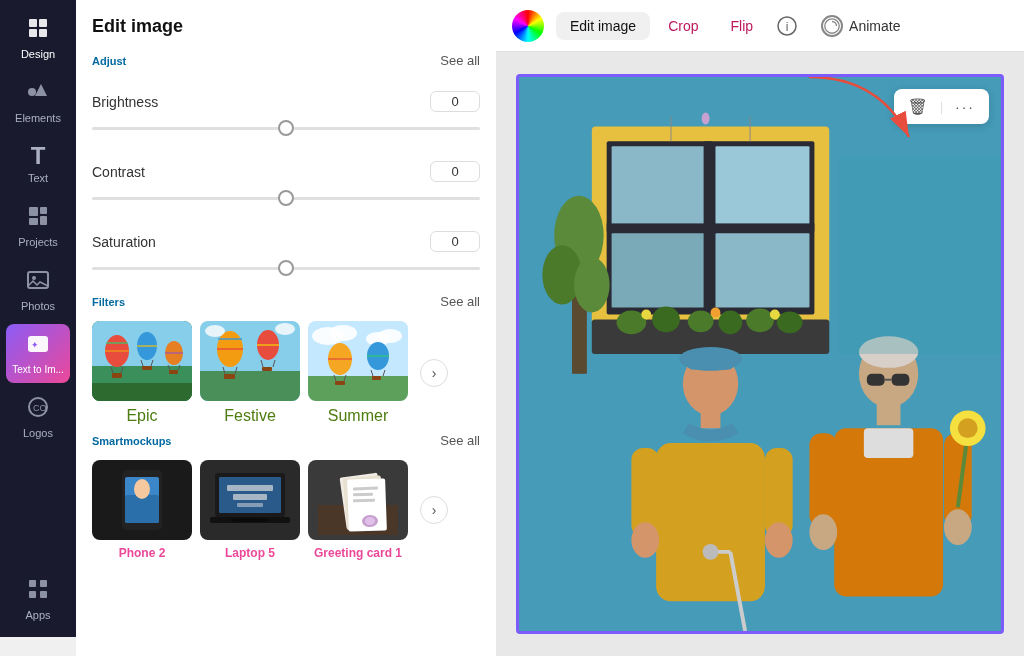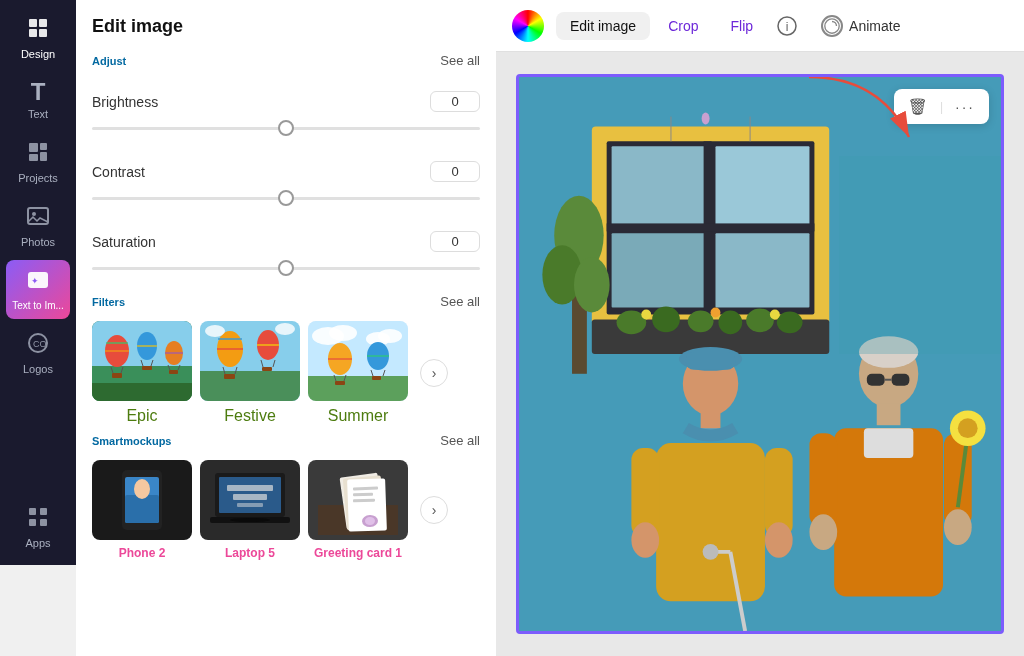--- a/index.html
+++ b/index.html
@@ -7,21 +7,21 @@
 
     
     .sidebar {
       width: 76px;
       background: #1a1a2e;
       display: flex;
       flex-direction: column;
       align-items: center;
       padding: 8px 0;
       gap: 4px;
-      height: 565px;
+      height: 637px;
       overflow: hidden;
     }
     .sidebar-item {
       display: flex;
       flex-direction: column;
       align-items: center;
       justify-content: center;
       width: 64px;
       padding: 8px 4px;
       border-radius: 8px;
@@ -226,21 +226,21 @@
       font-size: 14px;
       cursor: pointer;
       font-weight: 500;
     }
     .toolbar-btn.active {
       background: #f0f0f0;
       color: #111;
     }
     .toolbar-btn.inactive {
       background: transparent;
-      color: #6d28d9;
+      color: #be185d;
     }
     .toolbar-icon-btn {
       width: 32px;
       height: 32px;
       border: none;
       background: transparent;
       border-radius: 50%;
       display: flex;
       align-items: center;
       justify-content: center;
@@ -345,20 +345,29 @@
   <div class="sidebar-item active">
     <span class="icon-shape">
       <svg width="24" height="24" viewBox="0 0 24 24" fill="currentColor" opacity="0.9">
         <rect x="3" y="3" width="8" height="8" rx="1"></rect>
         <rect x="13" y="3" width="8" height="8" rx="1"></rect>
         <rect x="3" y="13" width="8" height="8" rx="1"></rect>
         <rect x="13" y="13" width="8" height="8" rx="1"></rect>
       </svg>
     </span>
     <span class="label">Design</span>
+  </div>
+  <div class="sidebar-item">
+    <span class="icon-shape">
+      <svg width="24" height="24" viewBox="0 0 24 24" fill="currentColor" opacity="0.8">
+        <circle cx="6" cy="12" r="4"></circle>
+        <polygon points="15,4 21,16 9,16"></polygon>
+      </svg>
+    </span>
+    <span class="label">Elements</span>
   </div>
   <div class="sidebar-item">
     <span class="icon-shape" style="font-size:24px;font-weight:700;color:#aab0c0;">T</span>
     <span class="label">Text</span>
   </div>
   <div class="sidebar-item">
     <span class="icon-shape">
       <svg width="24" height="24" viewBox="0 0 24 24" fill="currentColor" opacity="0.8">
         <rect x="3" y="3" width="9" height="9" rx="1"></rect>
         <rect x="14" y="3" width="7" height="7" rx="1"></rect>

